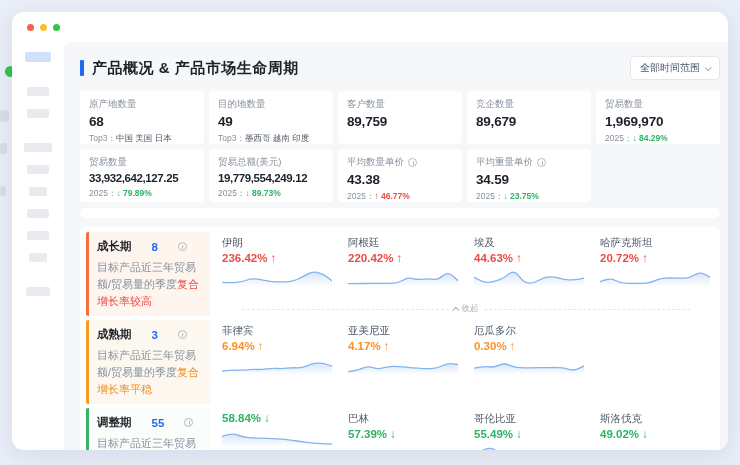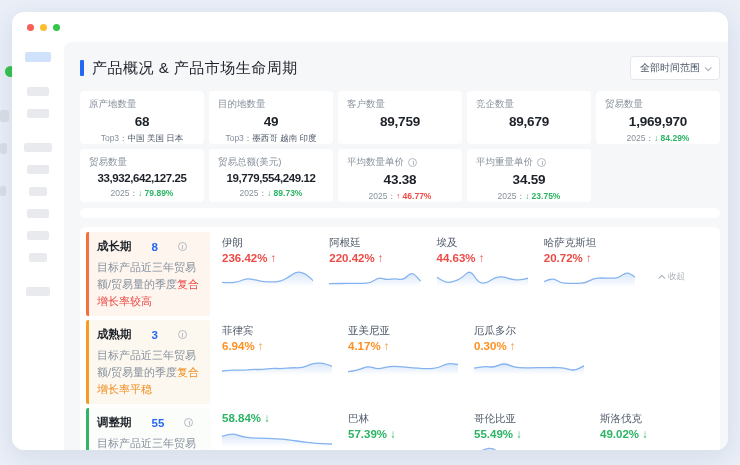--- a/index.html
+++ b/index.html
@@ -29,46 +29,46 @@
   .sb-item.active { background:#cfe1fb; height:10px; }
   .sb-gap { height:12px; }
 
   .panel {
     position:absolute; left:52px; top:30px; width:672px; bottom:0;
     background:#f6f7f9; border-radius:8px 8px 0 0; padding:13px 16px 0 16px;
     overflow:hidden;
   }
   .panel-header { display:flex; align-items:center; height:26px; margin-bottom:10px; }
   .accent { width:4px; height:16px; border-radius:1px; margin-right:8px; }
-  .panel-title { font-size:15px; font-weight:normal; letter-spacing:0.5px; }
+  .panel-title { font-size:15px; font-weight:bold; letter-spacing:0.5px; }
   .spacer { flex:1; }
   .time-btn { display:flex; align-items:center; gap:5px; background:#fff; border:1px solid #e5e6eb; border-radius:4px; padding:4px 9px; font-size:10px; color:#4e5969; cursor:pointer; }
 
   .stats-grid { display:grid; grid-template-columns:repeat(5,1fr); gap:5px; margin-bottom:5px; }
-  .stat-card { background:#fff; border-radius:4px; padding:7px 9px; height:53px;text-align:center; }
+  .stat-card { background:#fff; border-radius:4px; padding:7px 9px; height:53px; }
   .card-label { font-size:9.5px; color:#86909c; display:flex; align-items:center; gap:4px; margin-bottom:3px; white-space:nowrap; }
   .card-value { font-size:13.5px; font-weight:bold; letter-spacing:-0.2px; white-space:nowrap; }
   .card-value.small { font-size:11.5px; letter-spacing:-0.4px; }
   .card-sub { font-size:8.5px; margin-top:4px; white-space:nowrap; }
   .sub-gray { color:#86909c; }
   .sub-dark { color:#4e5969; }
   .chg { font-weight:bold; }
 
   .info-icon { width:9px; height:9px; border:1px solid #b5bac3; border-radius:50%; display:inline-block; position:relative; flex:none; }
   .info-icon::after { content:""; position:absolute; left:3.5px; top:2px; width:1px; height:4px; background:#b5bac3; }
 
   .skeleton-strip { height:10px; background:#fff; border-radius:5px; margin:6px 0 9px 0; }
 
   .lc-card { background:#fff; border-radius:6px; padding:5px 6px; }
   .lc-row { display:flex; align-items:stretch; margin-bottom:4px; }
   .lc-block { width:124px; flex:none; border-left:3px solid transparent; border-radius:2px; padding:7px 8px 6px 8px; }
   .lc-title { font-size:11.5px; font-weight:bold; display:flex; align-items:center; gap:20px; margin-bottom:5px; }
   .lc-count { font-weight:bold; }
   .lc-desc { font-size:11px; color:#86909c; line-height:1.55; }
-  .lc-right { flex:1; display:flex; flex-direction:row; padding:4px 4px 0 12px; min-width:0; }
+  .lc-right { flex:1; display:flex; flex-direction:column; padding:4px 4px 0 12px; min-width:0; }
   .lc-countries { display:grid; grid-template-columns:repeat(4,1fr); column-gap:16px; flex:1; }
   .cc-name { font-size:10.5px; color:#4e5969; margin-bottom:2px; white-space:nowrap; }
   .cc-val { font-size:11.5px; font-weight:bold; margin-bottom:1px; white-space:nowrap; }
   .cc-spark { width:100%; height:22px; display:block; }
 
   .lc-divider { display:flex; align-items:center; gap:5px; margin:3px 20px 1px 20px; cursor:pointer; }
   .lc-divider .dash { flex:1; border-top:1px dashed #e5e6eb; }
   .lc-divider .lbl { font-size:8.5px; color:#a9aeb8; display:flex; align-items:center; gap:3px; white-space:nowrap; }
   .chev { width:5px; height:5px; border-left:1px solid #a9aeb8; border-top:1px solid #a9aeb8; display:inline-block; }
   .chev.up { transform:rotate(45deg) translateY(1px); }

